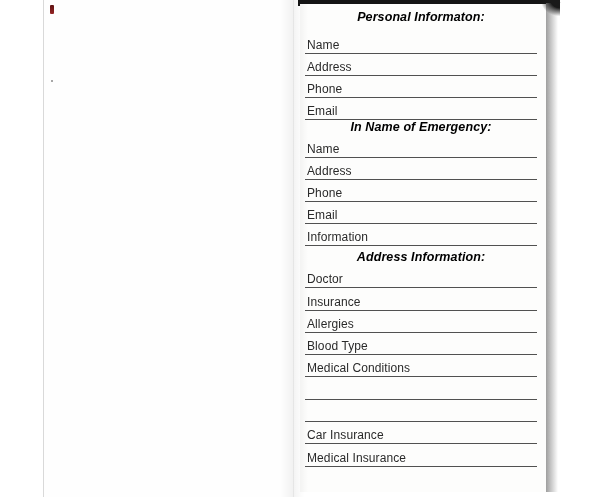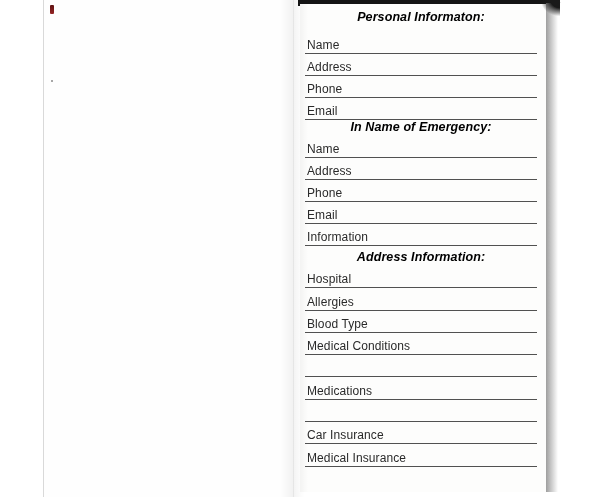--- a/index.html
+++ b/index.html
@@ -123,36 +123,36 @@
           <div class="field-row">
             <span class="field-label">Email</span>
           </div>
           <div class="field-row">
             <span class="field-label">Information</span>
           </div>
         </div>
         <div class="section sec2">
           <div class="section-title">Address Information:</div>
           <div class="field-row">
-            <span class="field-label">Hospital</span>
+            <span class="field-label">Doctor</span>
+          </div>
+          <div class="field-row">
+            <span class="field-label">Insurance</span>
           </div>
           <div class="field-row">
             <span class="field-label">Allergies</span>
           </div>
           <div class="field-row">
             <span class="field-label">Blood Type</span>
           </div>
           <div class="field-row">
             <span class="field-label">Medical Conditions</span>
           </div>
           <div class="field-row">
             <span class="field-label"></span>
-          </div>
-          <div class="field-row">
-            <span class="field-label">Medications</span>
           </div>
           <div class="field-row">
             <span class="field-label"></span>
           </div>
           <div class="field-row">
             <span class="field-label">Car Insurance</span>
           </div>
           <div class="field-row">
             <span class="field-label">Medical Insurance</span>
           </div>

